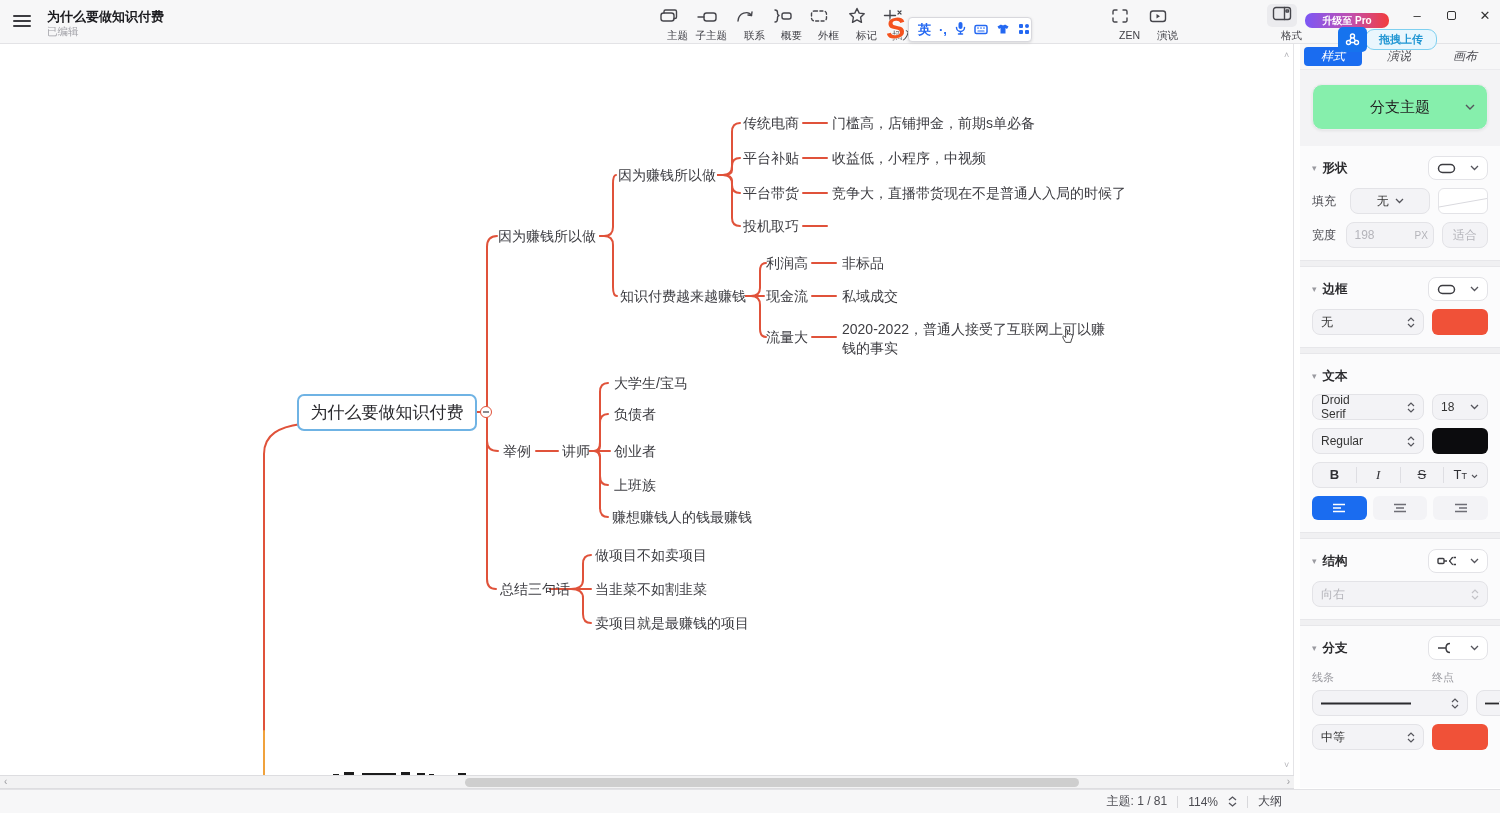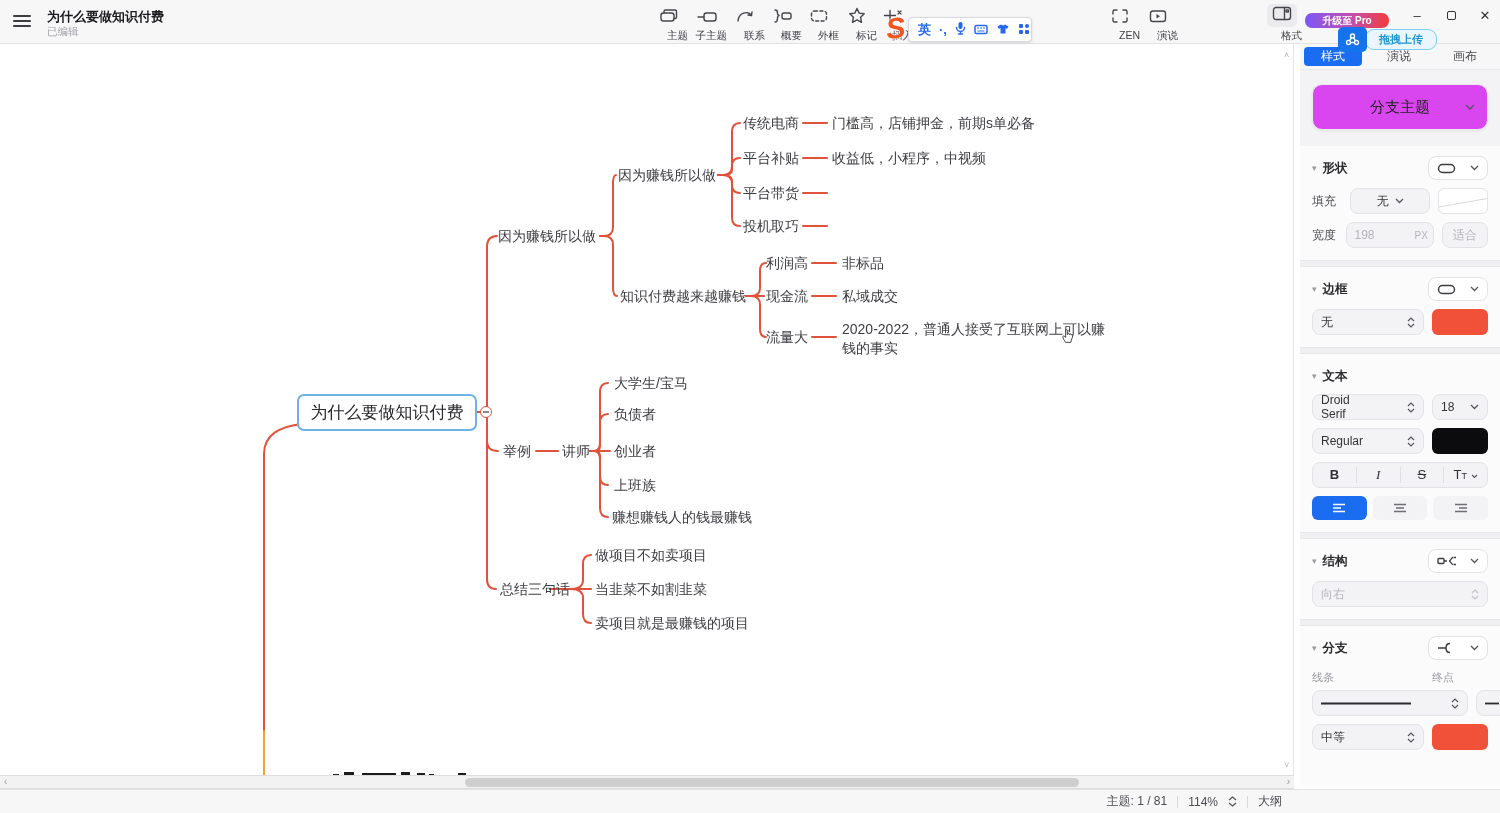--- a/index.html
+++ b/index.html
@@ -45,24 +45,24 @@
 
   
   .hscroll { position:absolute; left:0; top:775px; width:1294px; height:14px; background:#f2f2f3; border-top:1px solid #dddde0; border-bottom:1px solid #dddde0; z-index:5; }
   .hscroll .thumb { position:absolute; left:465px; top:2px; width:614px; height:9px; background:#cecece; border-radius:5px; cursor:pointer; }
   .hscroll .arr { position:absolute; top:0; font-size:10px; color:#9a9a9e; line-height:12px; }
   .vscroll-arr { position:absolute; left:1284px; font-size:9px; color:#b3b3b8; z-index:5; }
 
   
   .sidebar { position:absolute; left:1300px; top:44px; width:200px; height:744px; background:#fbfbfc; z-index:21; }
   .sbtabs { height:26px; display:flex; align-items:center; border-bottom:1px solid #ebebee; background:#f7f7f8; }
-  .sbtab { font-size:12px; color:#4a4a50; width:66px; text-align:center; cursor:pointer; }
+  .sbtab { font-size:12px; color:#4a4a50; width:66px; text-align:center; cursor:pointer;font-style:italic; }
   .sbtab.active { background:#1a6cf0; color:#fff; border-radius:4px; width:58px; height:19px; line-height:19px; margin:0 4px; }
   .topic-sel-wrap { background:#f3f3f5; padding:14px 12px 16px; }
-  .topic-sel { background:#d946ef; border:1px solid #ececef; border-radius:10px; height:46px; box-shadow:0 1px 3px rgba(0,0,0,.07); display:flex; align-items:center; justify-content:center; position:relative; font-size:15px; color:#222; cursor:pointer; }
+  .topic-sel { background:#86efac; border:1px solid #ececef; border-radius:10px; height:46px; box-shadow:0 1px 3px rgba(0,0,0,.07); display:flex; align-items:center; justify-content:center; position:relative; font-size:15px; color:#222; cursor:pointer; }
   .topic-sel .chev { position:absolute; right:12px; }
   .divband { height:7px; background:#f0f0f2; border-top:1px solid #e7e7ea; border-bottom:1px solid #e7e7ea; }
   .section { padding:10px 12px 12px; }
   .sec-head { display:flex; align-items:center; height:24px; }
   .sec-head .twist { color:#9a9aa0; font-size:9px; margin-right:6px; }
   .sec-head .tt { font-size:12.5px; font-weight:700; color:#2b2b2e; flex:1; }
   .ctl { background:#f3f3f6; border:1px solid #e3e3e7; border-radius:8px; height:26px; display:flex; align-items:center; font-size:12px; color:#333; padding:0 8px; cursor:pointer; }
   .ctl-sm { width:60px; height:24px; justify-content:space-between; background:#fff; }
   .row { display:flex; align-items:center; margin-top:8px; gap:8px; }
   .row .rlabel { width:34px; font-size:12px; color:#4a4a50; }
@@ -141,20 +141,21 @@
 
   <div class="node" style="left:618px;top:165px">因为赚钱所以做</div>
   <div class="node" style="left:620px;top:286px">知识付费越来越赚钱</div>
   <div class="node" style="left:562px;top:441px">讲师</div>
 
   <div class="leaf" style="left:743px;top:113px">传统电商</div>
   <div class="leaf" style="left:832px;top:113px">门槛高，店铺押金，前期s单必备</div>
   <div class="leaf" style="left:743px;top:148px">平台补贴</div>
   <div class="leaf" style="left:832px;top:148px">收益低，小程序，中视频</div>
   <div class="leaf" style="left:743px;top:183px">平台带货</div>
+  <div class="leaf" style="left:832px;top:183px">竞争大，直播带货现在不是普通人入局的时候了</div>
   <div class="leaf" style="left:743px;top:216px">投机取巧</div>
 
   <div class="leaf" style="left:766px;top:253px">利润高</div>
   <div class="leaf" style="left:842px;top:253px">非标品</div>
   <div class="leaf" style="left:766px;top:286px">现金流</div>
   <div class="leaf" style="left:842px;top:286px">私域成交</div>
   <div class="leaf" style="left:766px;top:327px">流量大</div>
   <div class="leaf desc-wrap" style="left:842px;top:320px">2020-2022，普通人接受了互联网上可以赚钱的事实</div>
 
   <div class="leaf" style="left:614px;top:373px">大学生/宝马</div>

